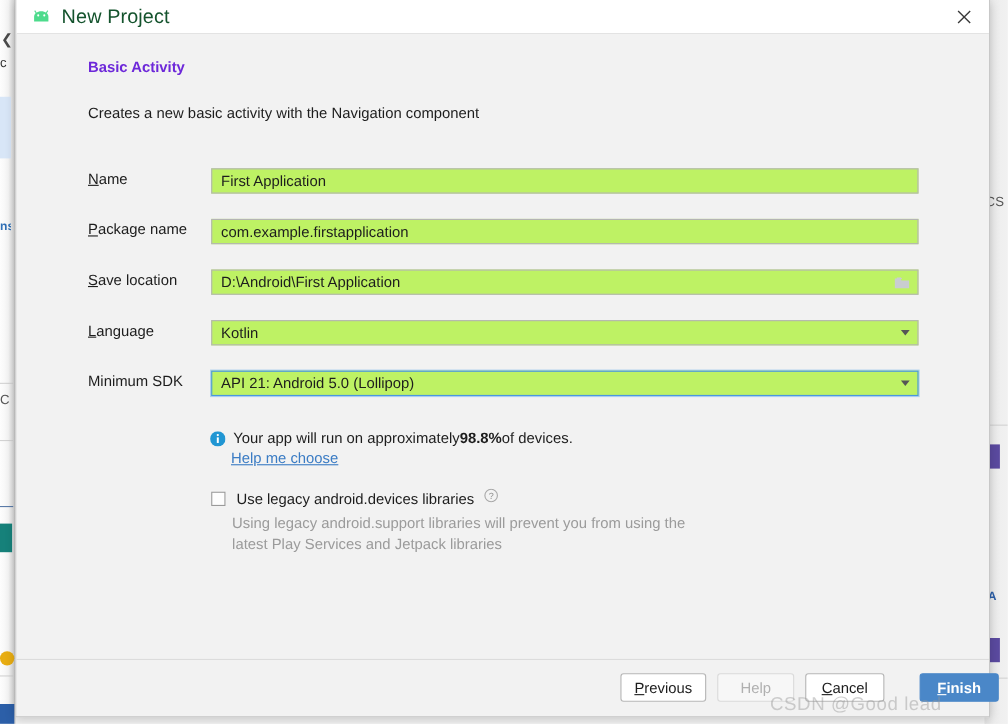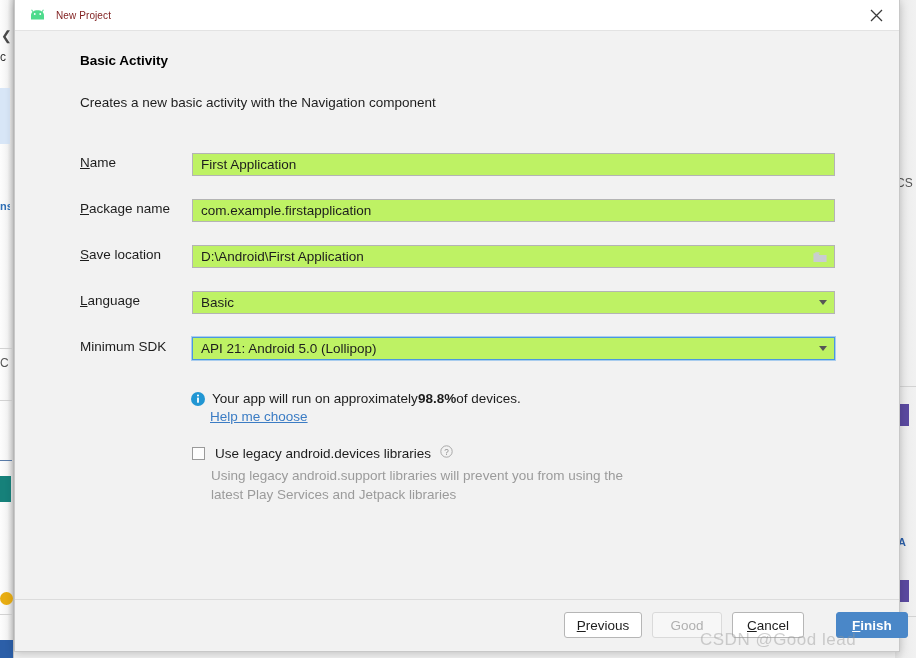--- a/index.html
+++ b/index.html
@@ -58,22 +58,22 @@
     box-sizing: border-box;
   }
   #android-icon {
     margin-left: 14px;
     width: 17px;
     height: 12px;
     flex: 0 0 auto;
   }
   #dialog-title {
     margin-left: 10px;
-    font-size: 10px;
-    color: #7f1d1d;
+    font-size: 18px;
+    color: #14532d;
     letter-spacing: 0.1px;
   }
   #close-btn {
     position: absolute;
     right: 0; top: 0;
     width: 46px; height: 31px;
     display: flex; align-items: center; justify-content: center;
     cursor: default;
   }
   #close-btn svg { display:block; }
@@ -84,21 +84,21 @@
     height: 568px;
     background: #f2f2f2;
     box-sizing: border-box;
   }
 
   #template-name {
     position: absolute;
     left: 65px; top: 22px;
     font-size: 13.5px;
     font-weight: bold;
-    color: #000000;
+    color: #6d28d9;
     text-align: center;
   }
   #template-desc {
     position: absolute;
     left: 65px; top: 64px;
     font-size: 13.5px;
     color: #1d1d1d;
   }
 
   
@@ -343,21 +343,21 @@
       <div class="field">
         <span class="val">com.example.firstapplication</span>
       </div>
     </div>
 
     <div class="form-row" style="top:260px;">
       <div class="form-label">
         <span class="mn">L</span><span>anguage</span>
       </div>
       <div class="field combo">
-        <span class="val">Basic</span>
+        <span class="val">Kotlin</span>
         <span class="arrow-btn">
             <span class="caret"></span>
           </span>
       </div>
     </div>
 
     <div class="form-row" style="top:306px;">
       <div class="form-label">
         <span>Minimum SDK</span>
       </div>
@@ -402,21 +402,21 @@
       <span id="warning-text">project location should not contain whitespace, as this can cause problems with the NDK tools.</span>
     </div>
 
   </div>
 
   <div id="footer">
     <div class="btn" style="left:549px;width:78px;">
       <span><span class="mn">P</span><span>revious</span></span>
     </div>
     <div class="btn disabled" style="left:637px;width:70px;">
-      <span>Good</span>
+      <span>Help</span>
     </div>
     <div class="btn" style="left:717px;width:72px;">
       <span><span class="mn">C</span><span>ancel</span></span>
     </div>
     <div class="btn primary" style="left:821px;width:72px;">
       <span><span class="mn">F</span><span>inish</span></span>
     </div>
   </div>
 
 </div>

